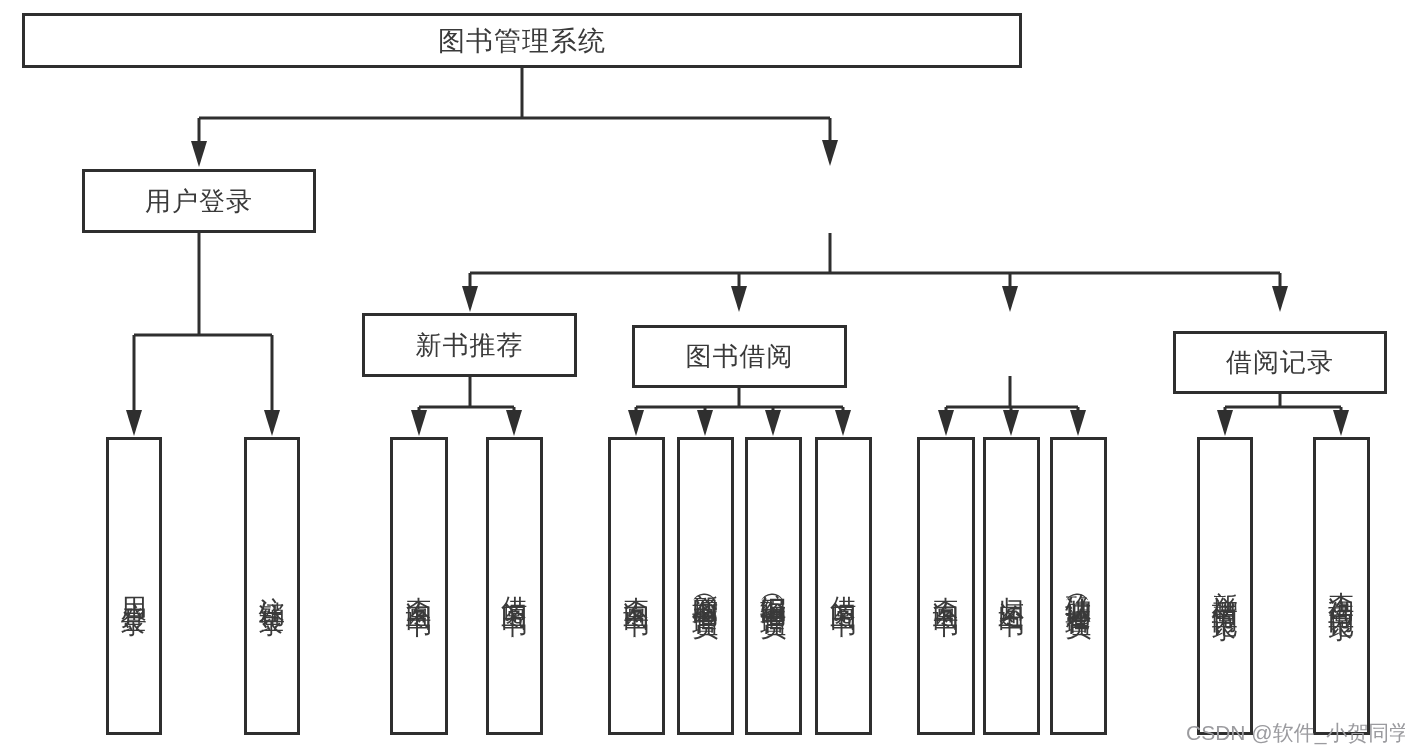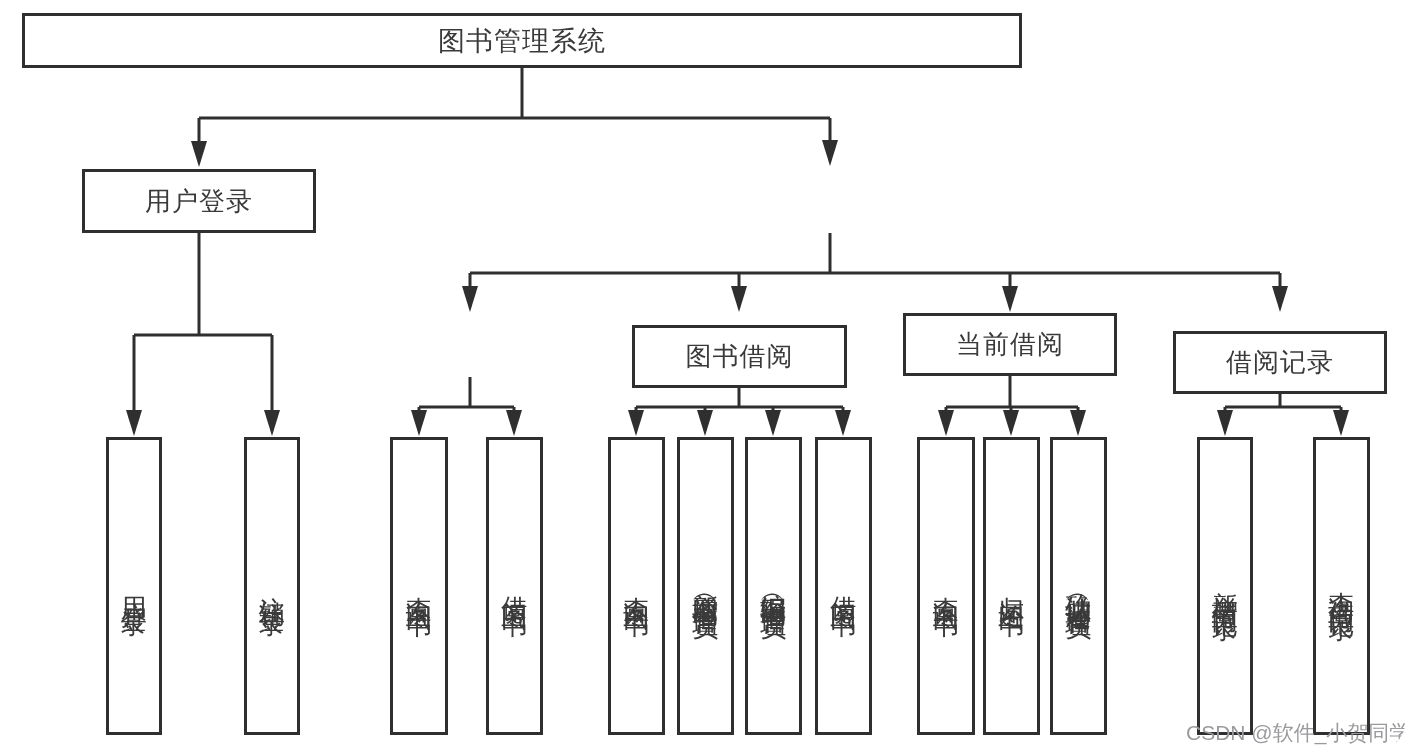--- a/index.html
+++ b/index.html
@@ -8,21 +8,20 @@
     background: #ffffff;
     font-family: "Liberation Sans", "DejaVu Sans", sans-serif;
   }
   #stage {
     position: relative;
     width: 1405px;
     height: 747px;
     background: #ffffff;
     overflow: hidden;
     color: #383838;
-    border-radius: 23px;
   }
   #wires {
     position: absolute;
     left: 0;
     top: 0;
     width: 1405px;
     height: 747px;
   }
   .node {
     position: absolute;
@@ -145,26 +144,26 @@
   </svg>
 
   <div class="node" style="left:22px; top:13px; width:1000px; height:55px;">
     <span class="title-label">图书管理系统</span>
   </div>
 
   <div class="node" style="left:82px; top:169px; width:234px; height:64px;">
     <span class="h-label">用户登录</span>
   </div>
 
+  <div class="node" style="left:362px; top:313px; width:215px; height:64px;">
+    <span class="h-label">新书推荐</span>
+  </div>
   <div class="node" style="left:632px; top:313px; width:215px; height:63px;margin-top:12px;">
     <span class="h-label">图书借阅</span>
   </div>
-  <div class="node" style="left:903px; top:313px; width:214px; height:63px;">
-    <span class="h-label">当前借阅</span>
-  </div>
   <div class="node" style="left:1173px; top:331px; width:214px; height:63px;">
     <span class="h-label">借阅记录</span>
   </div>
 
   <div class="node" style="left:106px; top:437px; width:56px; height:298px;">
     <span class="v-label">用户登录</span>
   </div>
   <div class="node" style="left:244px; top:437px; width:56px; height:298px;">
     <span class="v-label">注销登录</span>
   </div>

